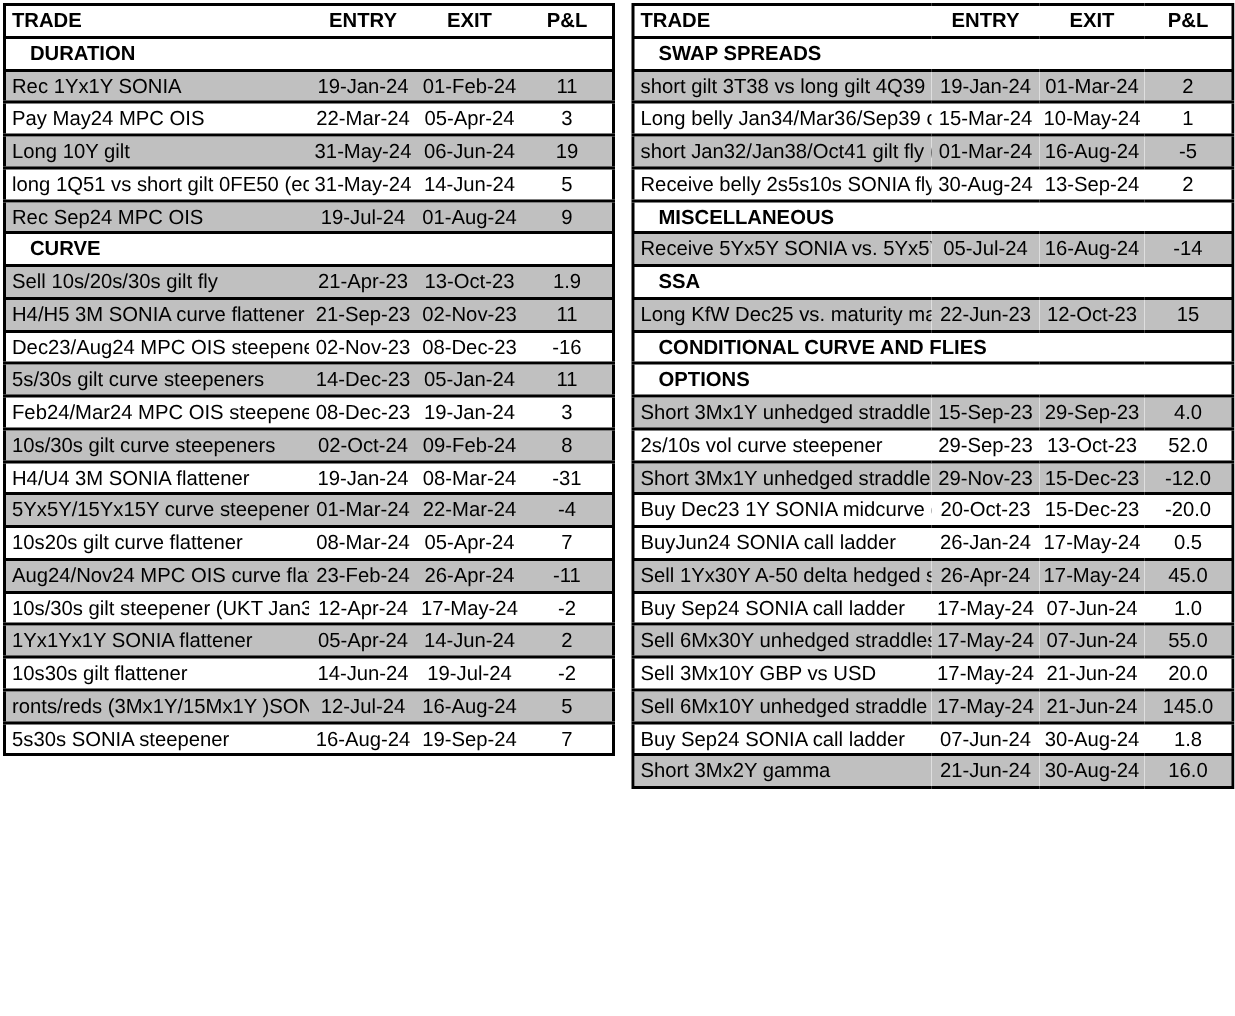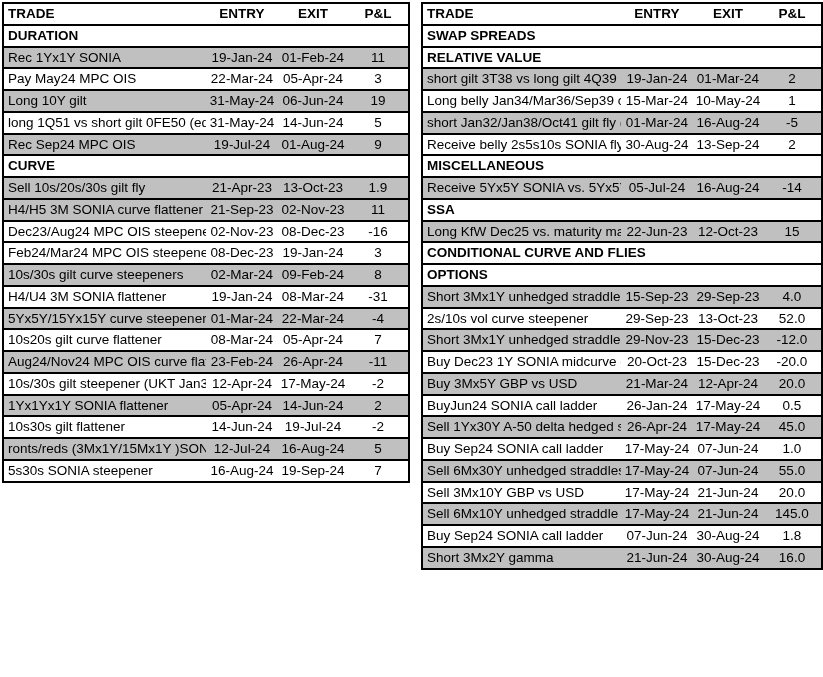--- a/index.html
+++ b/index.html
@@ -34,21 +34,21 @@
   }
   table.trades th { font-weight: bold; }
   table.trades th.trade, table.trades td.trade {
     text-align: left;
     padding-left: 4px;
     padding-right: 0;
   }
   tr.section-row td {
     font-weight: bold;
     text-align: left;
-    padding-left: 4px;
+    padding-left: 16px;
     background: #ffffff;
   }
   tr.trade-row.shaded td { background: var(--shaded, #c0c0c0); }
   tr.trade-row.plain  td { background: #ffffff; }
 
   #left-table  { left: 2px;   width: 406px; }
   #right-table { left: 421px; width: 400px; }
 </style>
 </head>
 <body>
@@ -118,29 +118,35 @@
           <td>21-Sep-23</td>
           <td>02-Nov-23</td>
           <td>11</td>
         </tr>
         <tr class="trade-row plain">
           <td class="trade">Dec23/Aug24 MPC OIS steepener</td>
           <td>02-Nov-23</td>
           <td>08-Dec-23</td>
           <td>-16</td>
         </tr>
+        <tr class="trade-row shaded">
+          <td class="trade">5s/30s gilt curve steepeners</td>
+          <td>14-Dec-23</td>
+          <td>05-Jan-24</td>
+          <td>11</td>
+        </tr>
         <tr class="trade-row plain">
           <td class="trade">Feb24/Mar24 MPC OIS steepeners</td>
           <td>08-Dec-23</td>
           <td>19-Jan-24</td>
           <td>3</td>
         </tr>
         <tr class="trade-row shaded">
           <td class="trade">10s/30s gilt curve steepeners</td>
-          <td>02-Mar-24</td>
+          <td>02-Oct-24</td>
           <td>09-Feb-24</td>
           <td>8</td>
         </tr>
         <tr class="trade-row plain">
           <td class="trade">H4/U4 3M SONIA flattener</td>
           <td>19-Jan-24</td>
           <td>08-Mar-24</td>
           <td>-31</td>
         </tr>
         <tr class="trade-row shaded">
@@ -206,23 +212,20 @@
         <th class="trade">TRADE</th>
         <th>ENTRY</th>
         <th>EXIT</th>
         <th>P&amp;L</th>
       </tr>
     </thead>
     <tbody>
         <tr class="section-row">
           <td colspan="4">SWAP SPREADS</td>
         </tr>
-        <tr class="section-row">
-          <td colspan="4">RELATIVE VALUE</td>
-        </tr>
         <tr class="trade-row shaded">
           <td class="trade">short gilt 3T38 vs long gilt 4Q39 (equinoc</td>
           <td>19-Jan-24</td>
           <td>01-Mar-24</td>
           <td>2</td>
         </tr>
         <tr class="trade-row plain">
           <td class="trade">Long belly Jan34/Mar36/Sep39 cash&amp;d</td>
           <td>15-Mar-24</td>
           <td>10-May-24</td>
@@ -281,26 +284,20 @@
           <td>29-Nov-23</td>
           <td>15-Dec-23</td>
           <td>-12.0</td>
         </tr>
         <tr class="trade-row plain">
           <td class="trade">Buy Dec23 1Y SONIA midcurve call ladder</td>
           <td>20-Oct-23</td>
           <td>15-Dec-23</td>
           <td>-20.0</td>
         </tr>
-        <tr class="trade-row shaded">
-          <td class="trade">Buy 3Mx5Y GBP vs USD</td>
-          <td>21-Mar-24</td>
-          <td>12-Apr-24</td>
-          <td>20.0</td>
-        </tr>
         <tr class="trade-row plain">
           <td class="trade">BuyJun24 SONIA call ladder</td>
           <td>26-Jan-24</td>
           <td>17-May-24</td>
           <td>0.5</td>
         </tr>
         <tr class="trade-row shaded">
           <td class="trade">Sell 1Yx30Y A-50 delta hedged straddles</td>
           <td>26-Apr-24</td>
           <td>17-May-24</td>

